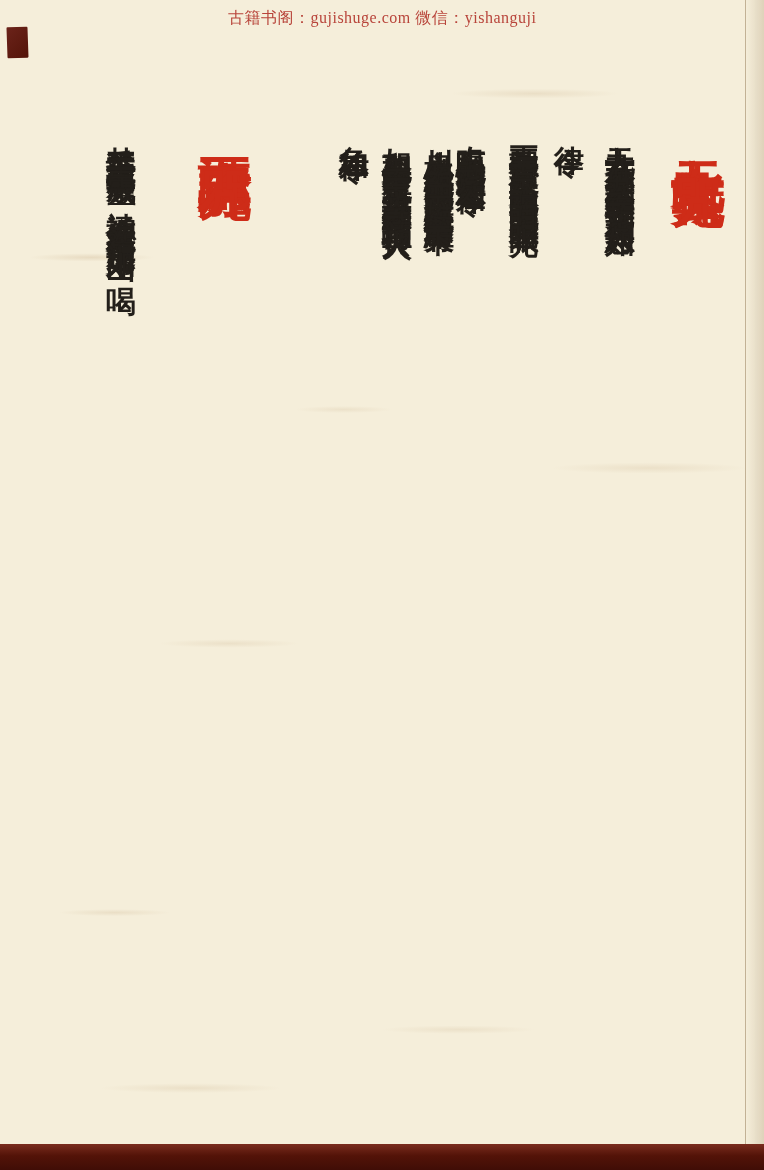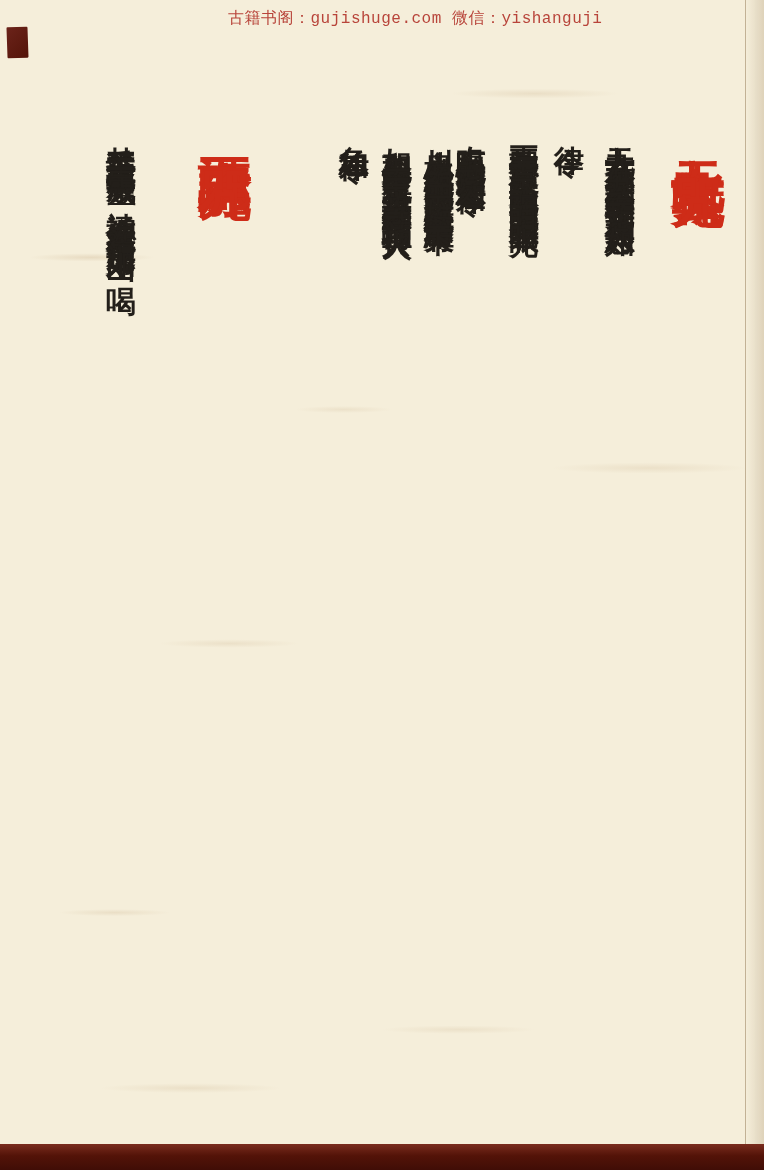--- a/index.html
+++ b/index.html
@@ -17,21 +17,21 @@
       radial-gradient(ellipse 120px 7px at 70% 8%, rgba(176,140,92,0.16), transparent 70%),
       radial-gradient(ellipse 100px 6px at 30% 55%, rgba(176,140,92,0.14), transparent 70%),
       radial-gradient(ellipse 140px 8px at 85% 40%, rgba(176,140,92,0.14), transparent 70%),
       radial-gradient(ellipse 80px 5px at 15% 78%, rgba(176,140,92,0.16), transparent 70%),
       radial-gradient(ellipse 110px 6px at 60% 88%, rgba(176,140,92,0.13), transparent 70%),
       radial-gradient(ellipse 70px 5px at 45% 35%, rgba(176,140,92,0.13), transparent 70%),
       radial-gradient(ellipse 130px 7px at 25% 93%, rgba(176,140,92,0.15), transparent 70%);
   }
   .watermark {
     position: absolute; left: 228px; top: 8px;
-    font-family: Liberation Mono, monospace;
+    font-family: Liberation Serif, serif;
     font-size: 16px; letter-spacing: 0.5px;
     color: #b8443a;
     white-space: nowrap;
   }
   .vcol {
     position: absolute;
     writing-mode: vertical-rl;
     text-orientation: upright;
     white-space: nowrap;
     color: #231f1a;

